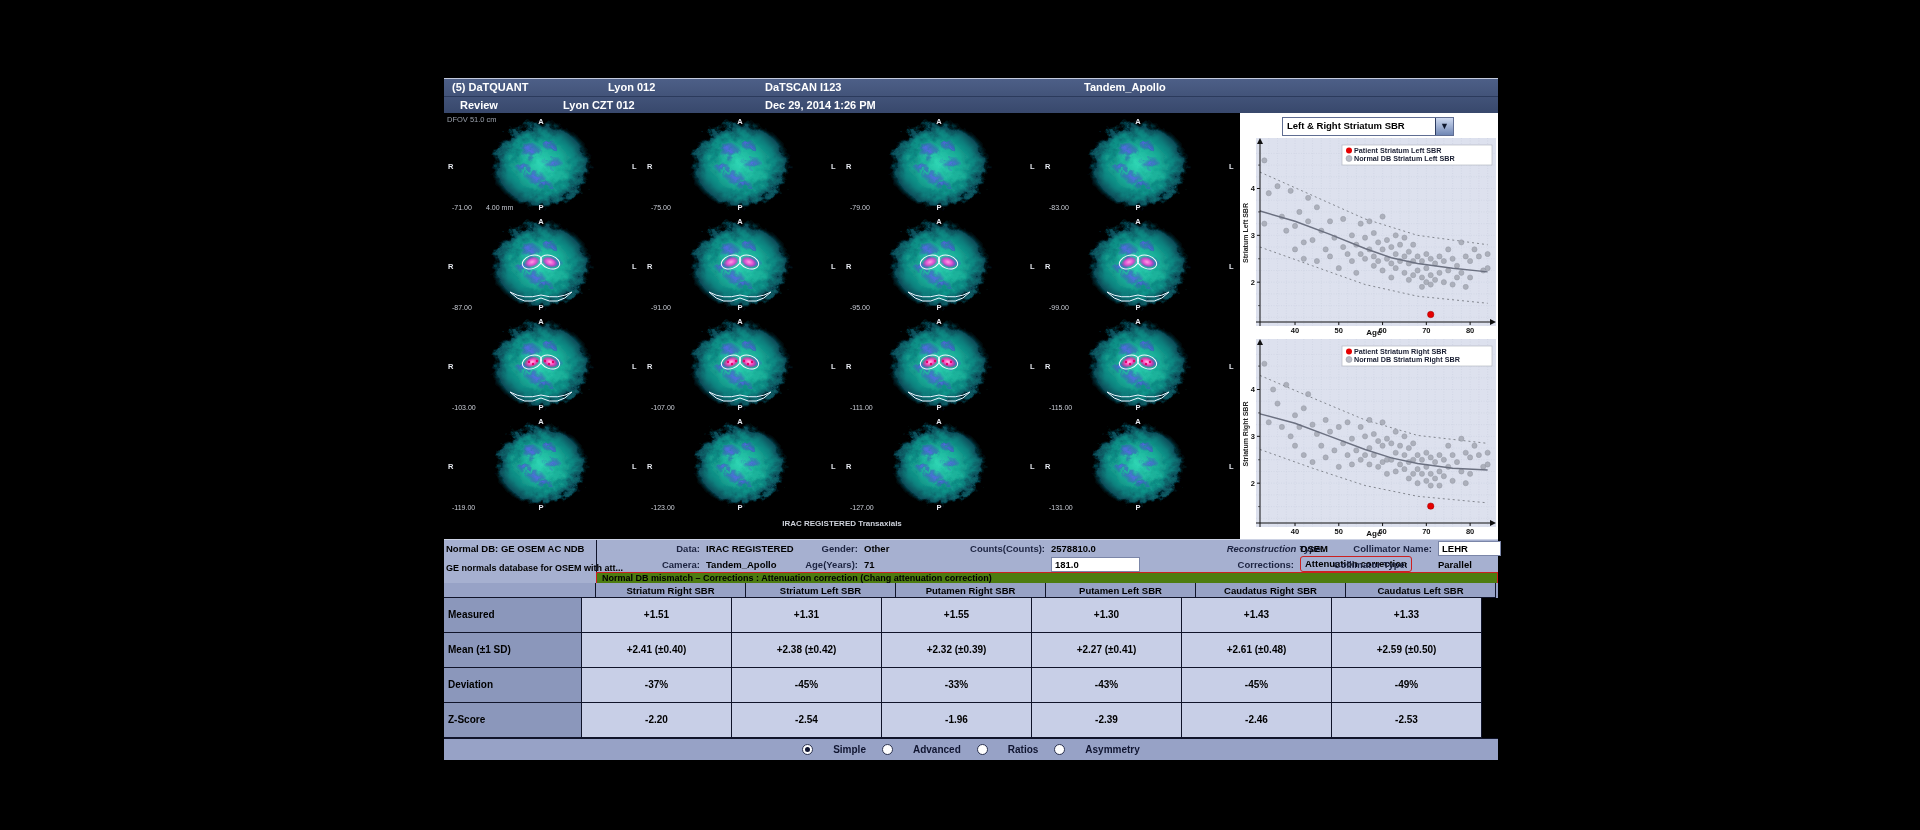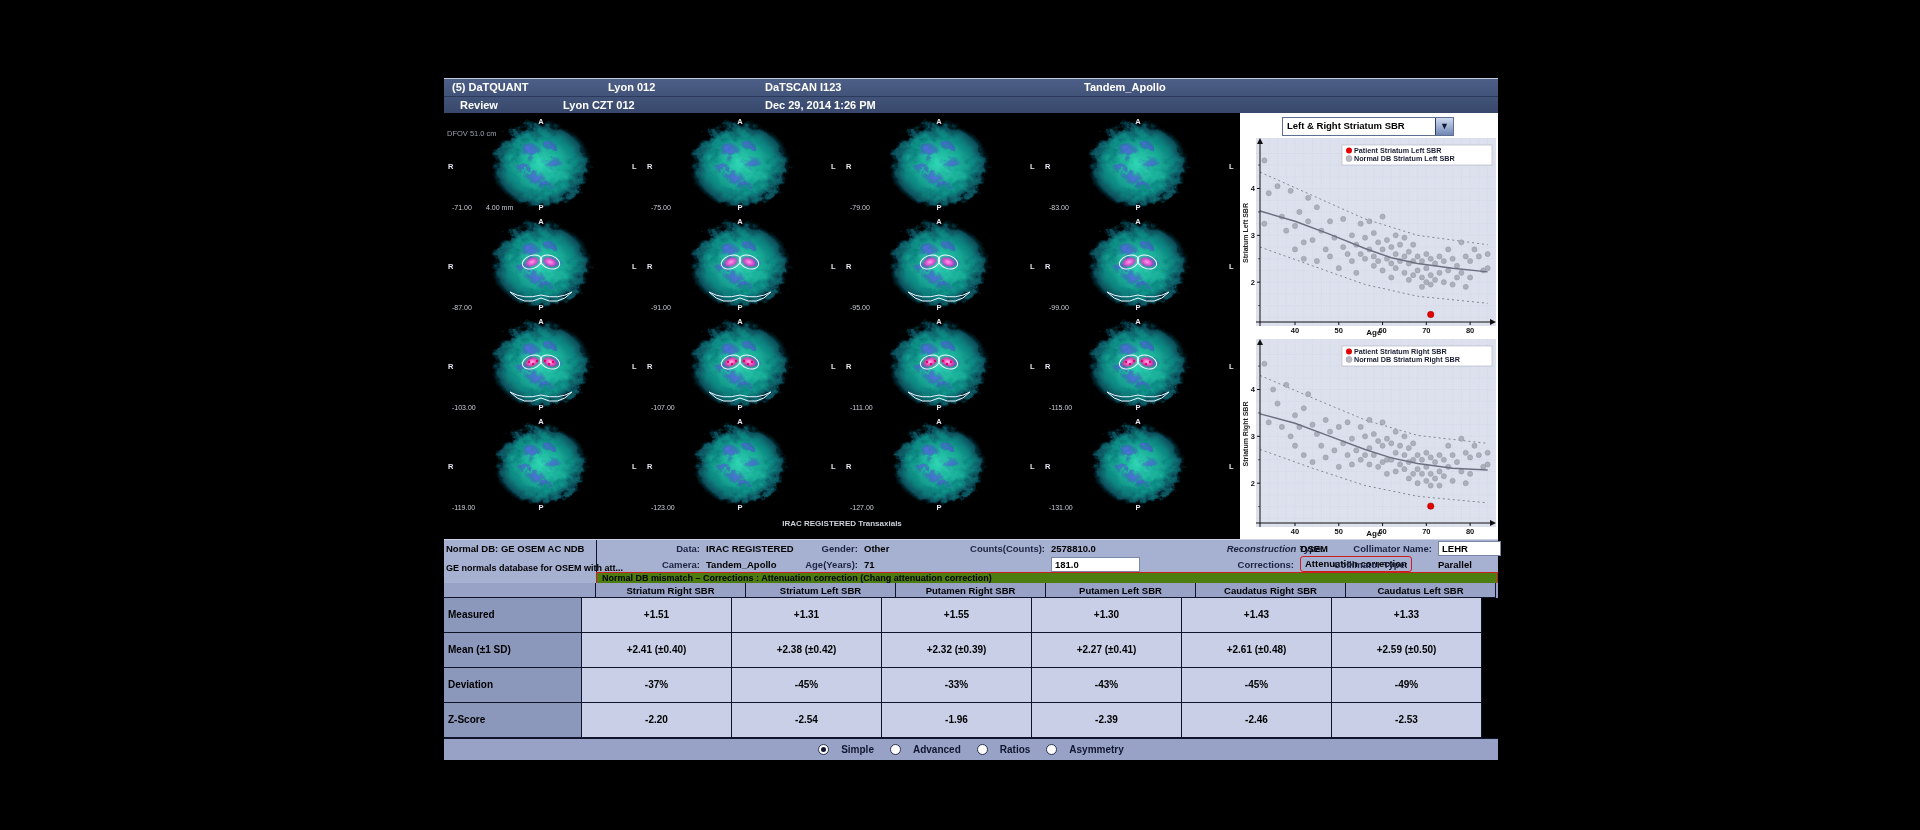--- a/index.html
+++ b/index.html
@@ -9,21 +9,21 @@
   #header{position:absolute;left:0;top:0;width:1054px;height:34px;background:linear-gradient(#4d5f87,#38486c);border-bottom:1px solid #141c30;}
   .hrow{position:absolute;left:0;width:1054px;height:17px;}
   #hrow2{top:17px;border-top:1px solid #2b3a5c;}
   .h-cell{position:absolute;top:2px;color:#fff;font-size:11px;font-weight:bold;white-space:nowrap;}
   
   #img-area{position:absolute;left:0;top:34px;width:796px;height:426px;background:#000;overflow:hidden;}
   .brain-cell{position:absolute;width:199px;height:100px;}
   .or{fill:#e6e9f0;font-size:7.5px;font-weight:bold;text-anchor:middle;}
   .ors{text-anchor:start;}
   .sl{fill:#c9cdd6;font-size:7px;text-anchor:start;}
-  #dfov{position:absolute;left:3px;top:16px;color:#9aa0ab;font-size:7.5px;}
+  #dfov{position:absolute;left:3px;top:2px;color:#9aa0ab;font-size:7.5px;}
   #caption{position:absolute;left:0;top:406px;width:796px;text-align:center;color:#cdd1da;font-size:8px;font-weight:bold;}
   
   #panel{position:absolute;left:796px;top:34px;width:258px;height:426px;background:#fff;}
   #dropdown{position:absolute;left:42px;top:4px;width:170px;height:17px;background:#fff;border:1px solid #5f6d92;display:flex;}
   #dd-text{flex:1;font-size:9.5px;font-weight:bold;color:#000;padding:2px 0 0 4px;white-space:nowrap;overflow:hidden;}
   #dd-btn{width:17px;height:17px;background:linear-gradient(#cfdaf0,#7087b5);border-left:1px solid #2d3c60;display:flex;align-items:center;justify-content:center;}
   #dd-btn span{font-size:9px;color:#10182e;line-height:1;}
   .plot{position:absolute;left:0;width:258px;height:202px;}
   #plot0{top:23px;} #plot1{top:224px;}
   
@@ -42,21 +42,21 @@
   
   #sbr-table{position:absolute;left:0;top:504px;width:1054px;height:155px;font-weight:bold;}
   .t-hrow{display:flex;height:15px;background:#97a2c6;}
   .t-hcell{border-right:1px solid #10142a;border-bottom:1px solid #10142a;font-size:9.5px;color:#000;text-align:center;padding-top:2px;}
   .t-row{display:flex;height:35px;}
   .t-lcell{width:138px;background:#8b97bb;border-right:1px solid #10142a;border-bottom:1px solid #10142a;font-size:10px;color:#000;padding:11px 0 0 4px;box-sizing:border-box;}
   .t-cell{background:#c8cfe7;border-right:1px solid #10142a;border-bottom:1px solid #10142a;font-size:10px;color:#000;text-align:center;padding-top:11px;box-sizing:border-box;}
   .w1{width:152px;box-sizing:border-box;} .w2{width:150px;box-sizing:border-box;}
   
   #footer{position:absolute;left:0;top:659px;width:1054px;height:21px;background:#97a2c6;border-top:1px solid #10142a;display:flex;align-items:center;justify-content:center;gap:16px;}
-  .radio-opt{display:flex;align-items:center;gap:12px;}
+  .radio-opt{display:flex;align-items:center;gap:20px;}
   .radio-circ{width:9px;height:9px;border-radius:50%;background:#fff;border:1px solid #2c3350;display:flex;align-items:center;justify-content:center;}
   .radio-dot{width:5px;height:5px;border-radius:50%;background:#101530;}
   .radio-label{font-size:10px;font-weight:bold;color:#101530;}
 </style>
 </head>
 <body>
 
 <svg width="0" height="0" style="position:absolute" aria-hidden="true">
   <defs>
     <filter id="fTurb" x="-25%" y="-25%" width="150%" height="150%">

